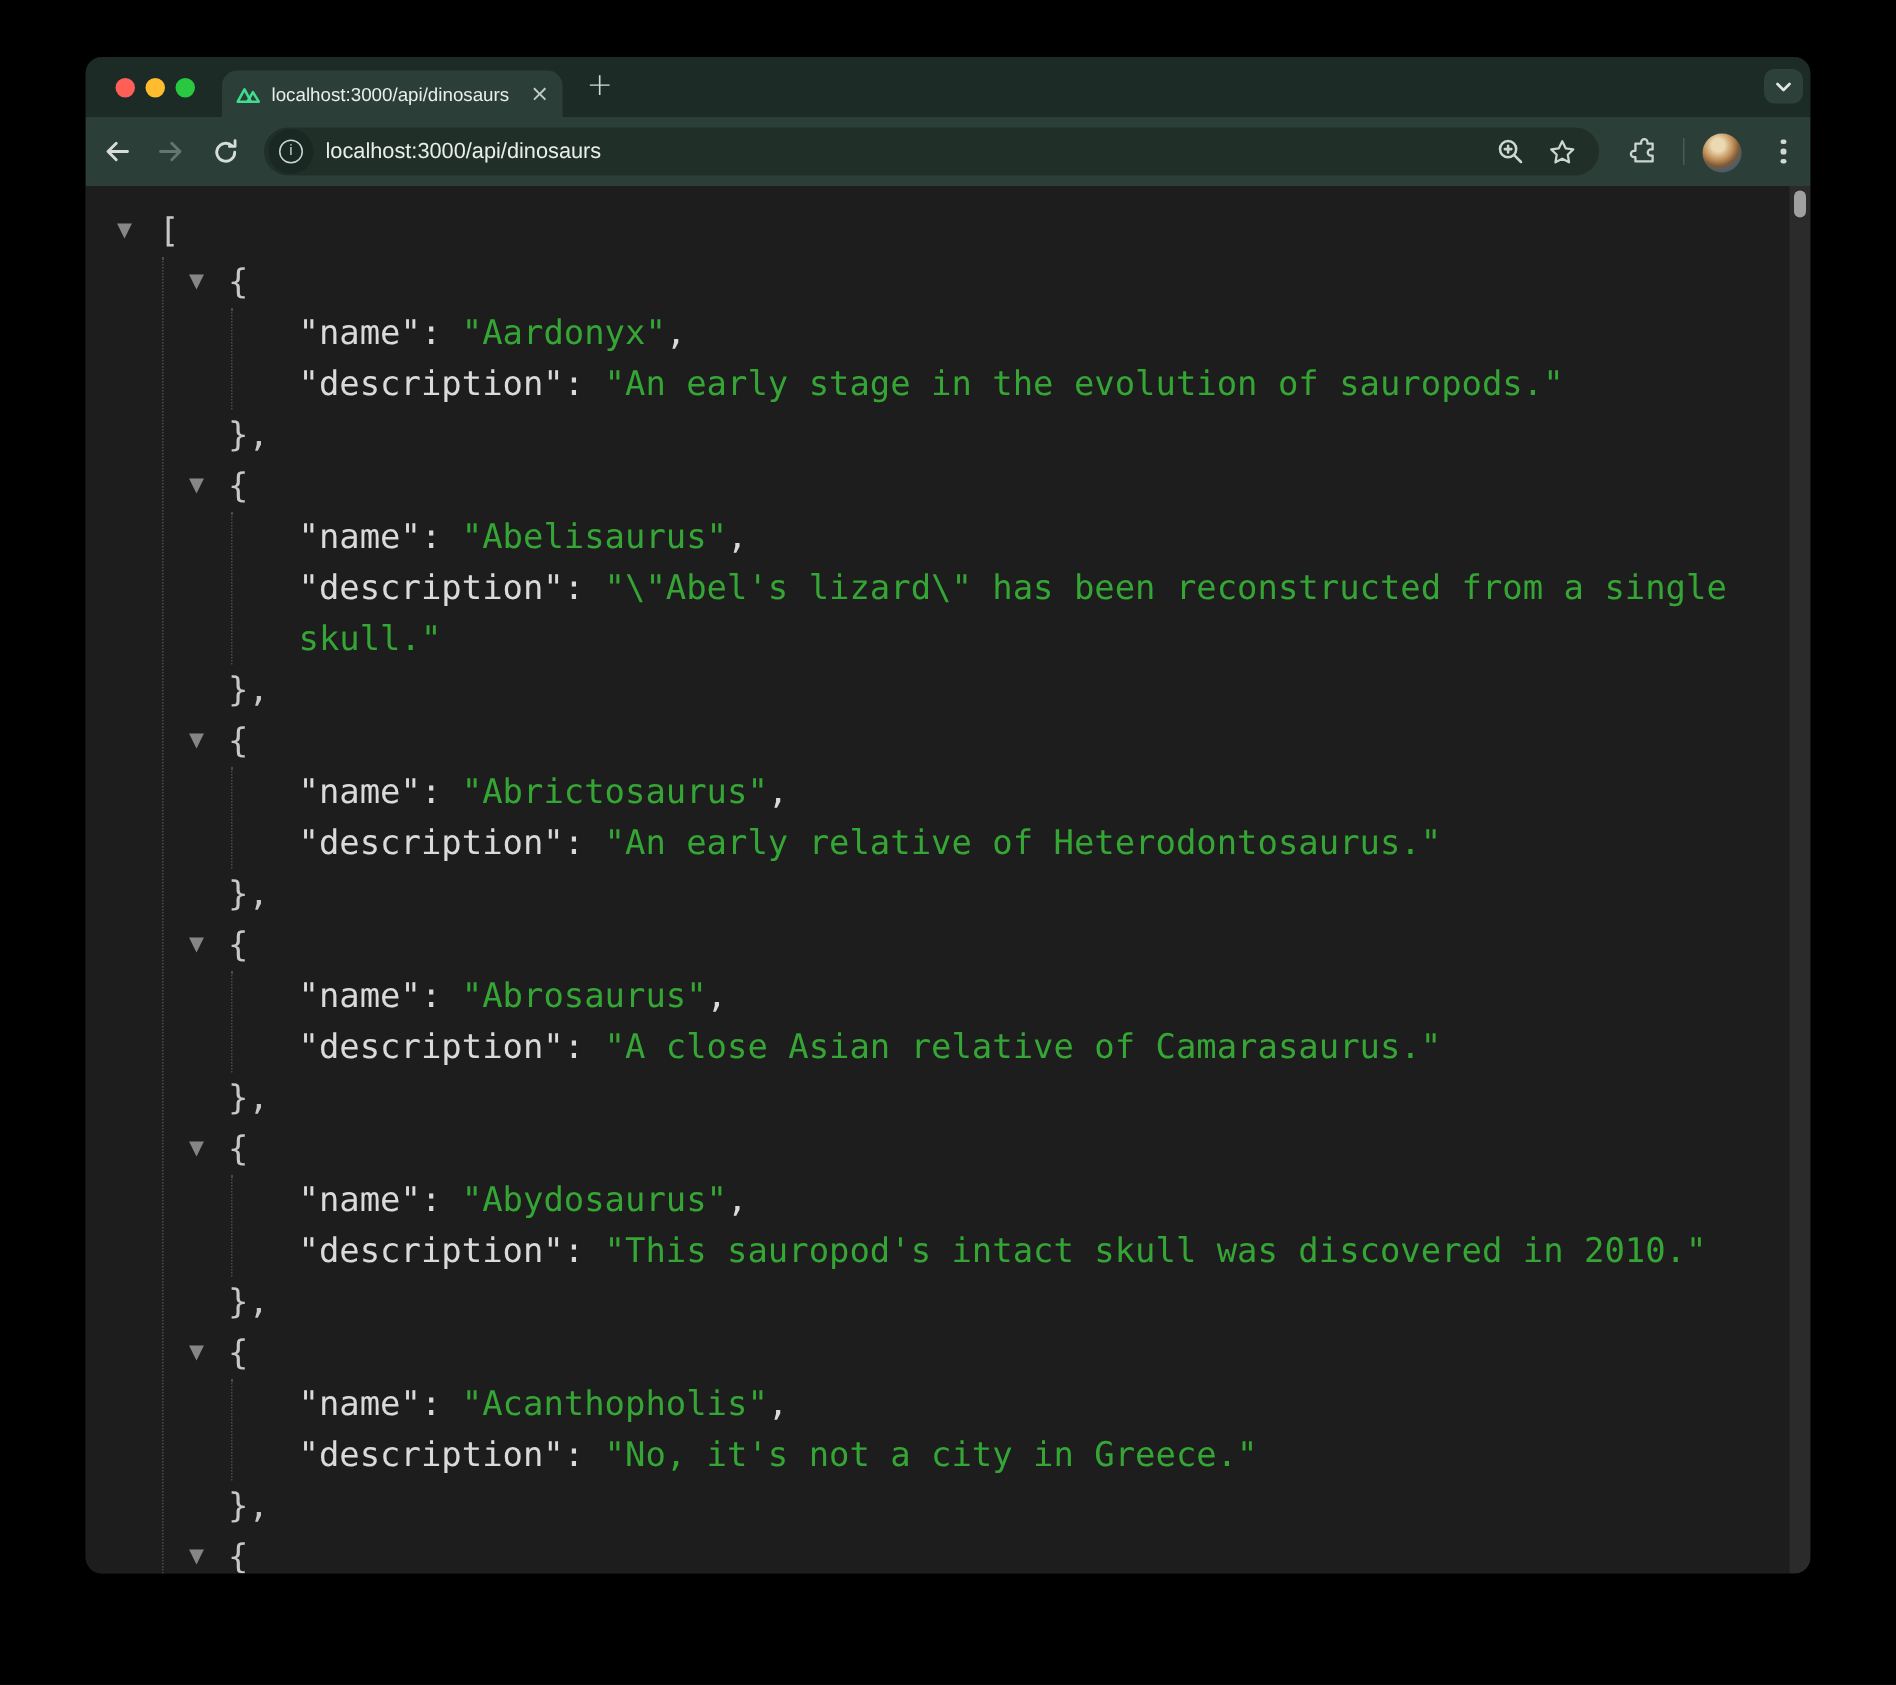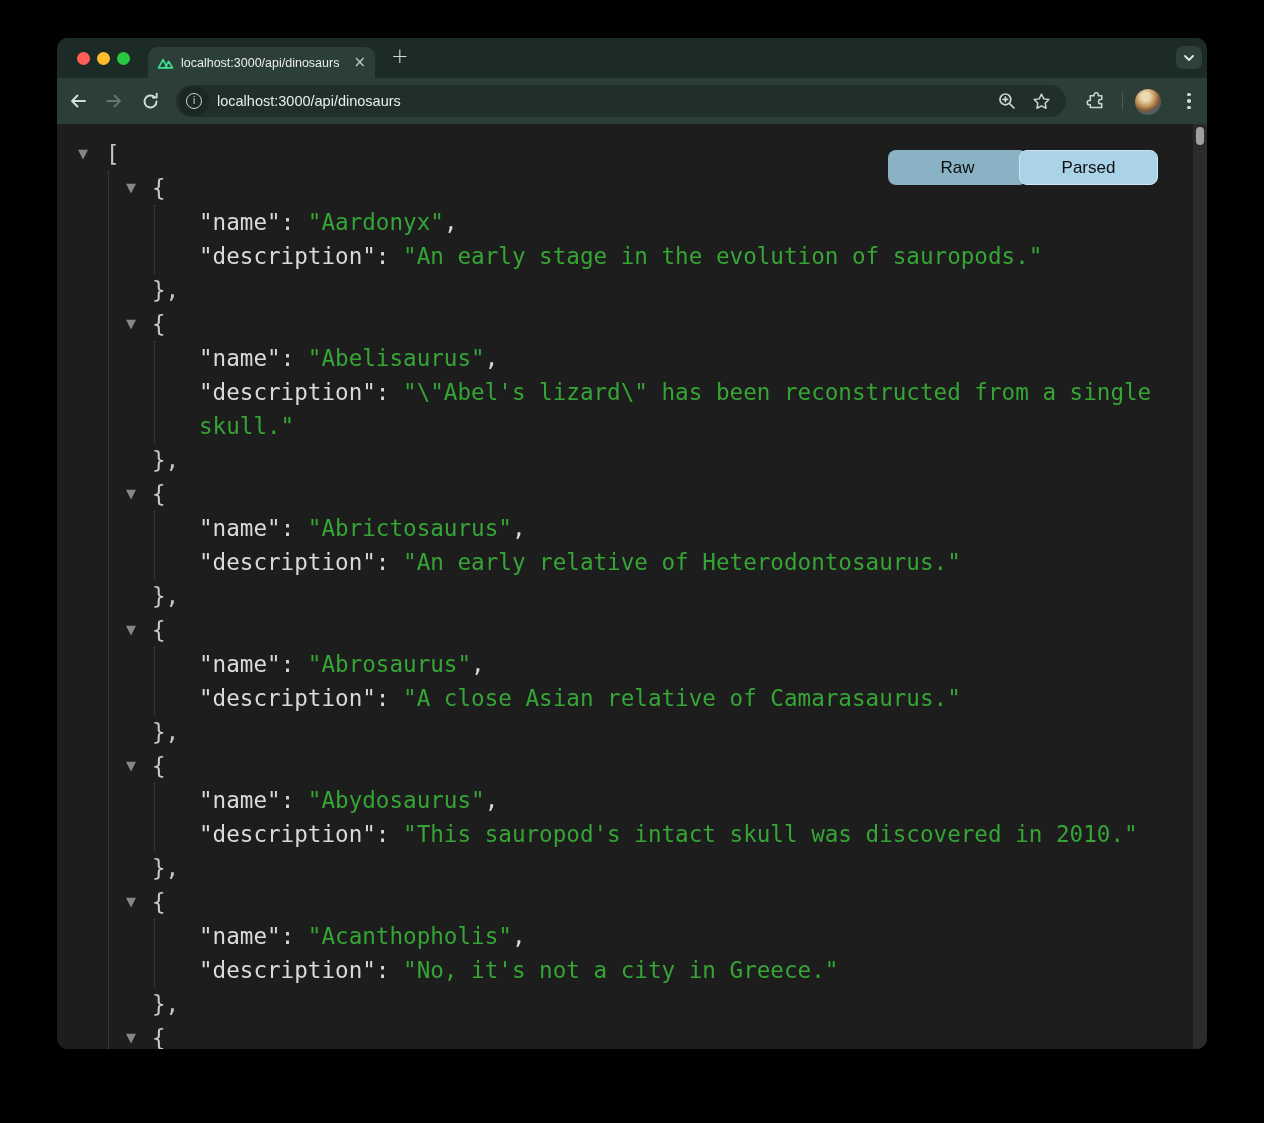--- a/index.html
+++ b/index.html
@@ -160,24 +160,20 @@
       <span class="kebab">
           <i></i>
           <i></i>
           <i></i>
         </span>
     </span>
   </div>
 
   <div class="content">
 
-    <div class="viewer-buttons">
-      <button class="btn btn-raw">Raw</button>
-      <button class="btn btn-parsed">Parsed</button>
-    </div>
 
     <div class="json">
       <div class="line root-line">
         <span class="tri root-tri">▼</span><span class="brace">[</span>
       </div>
       <span class="root-guide"></span>
       <div id="entries">
           <div class="entry">
     <div class="line open-line">
       <span class="tri">▼</span><span class="brace">{</span>

